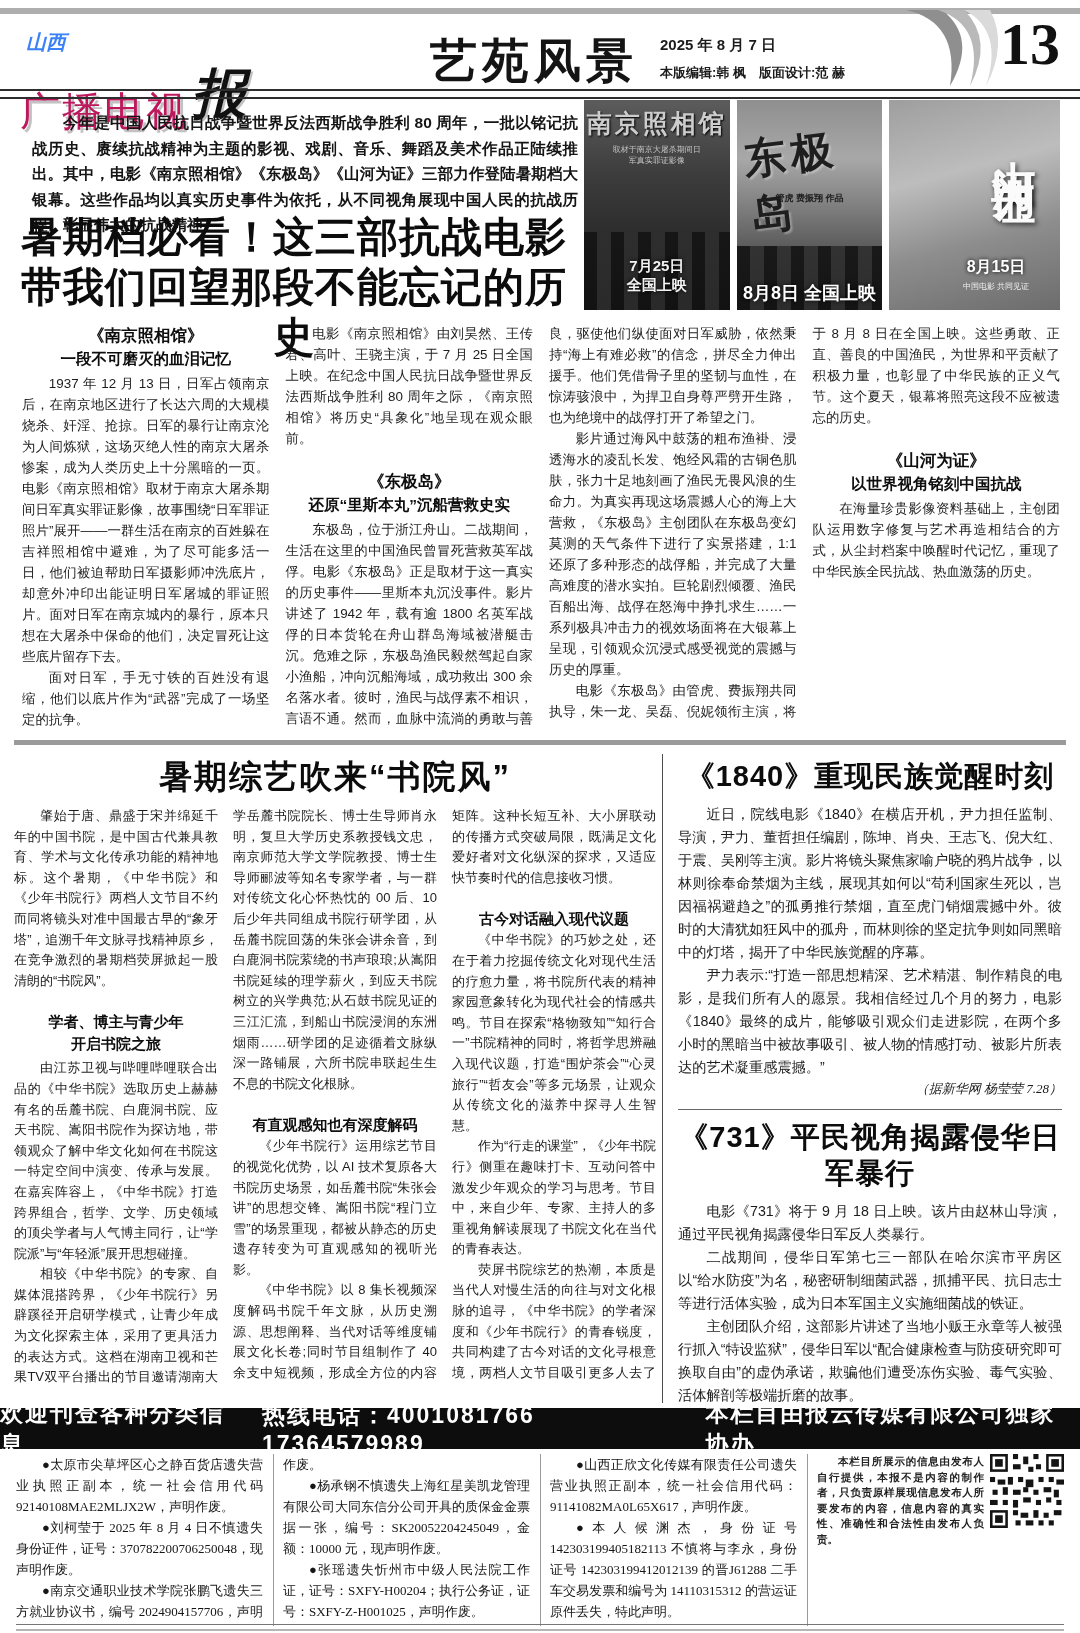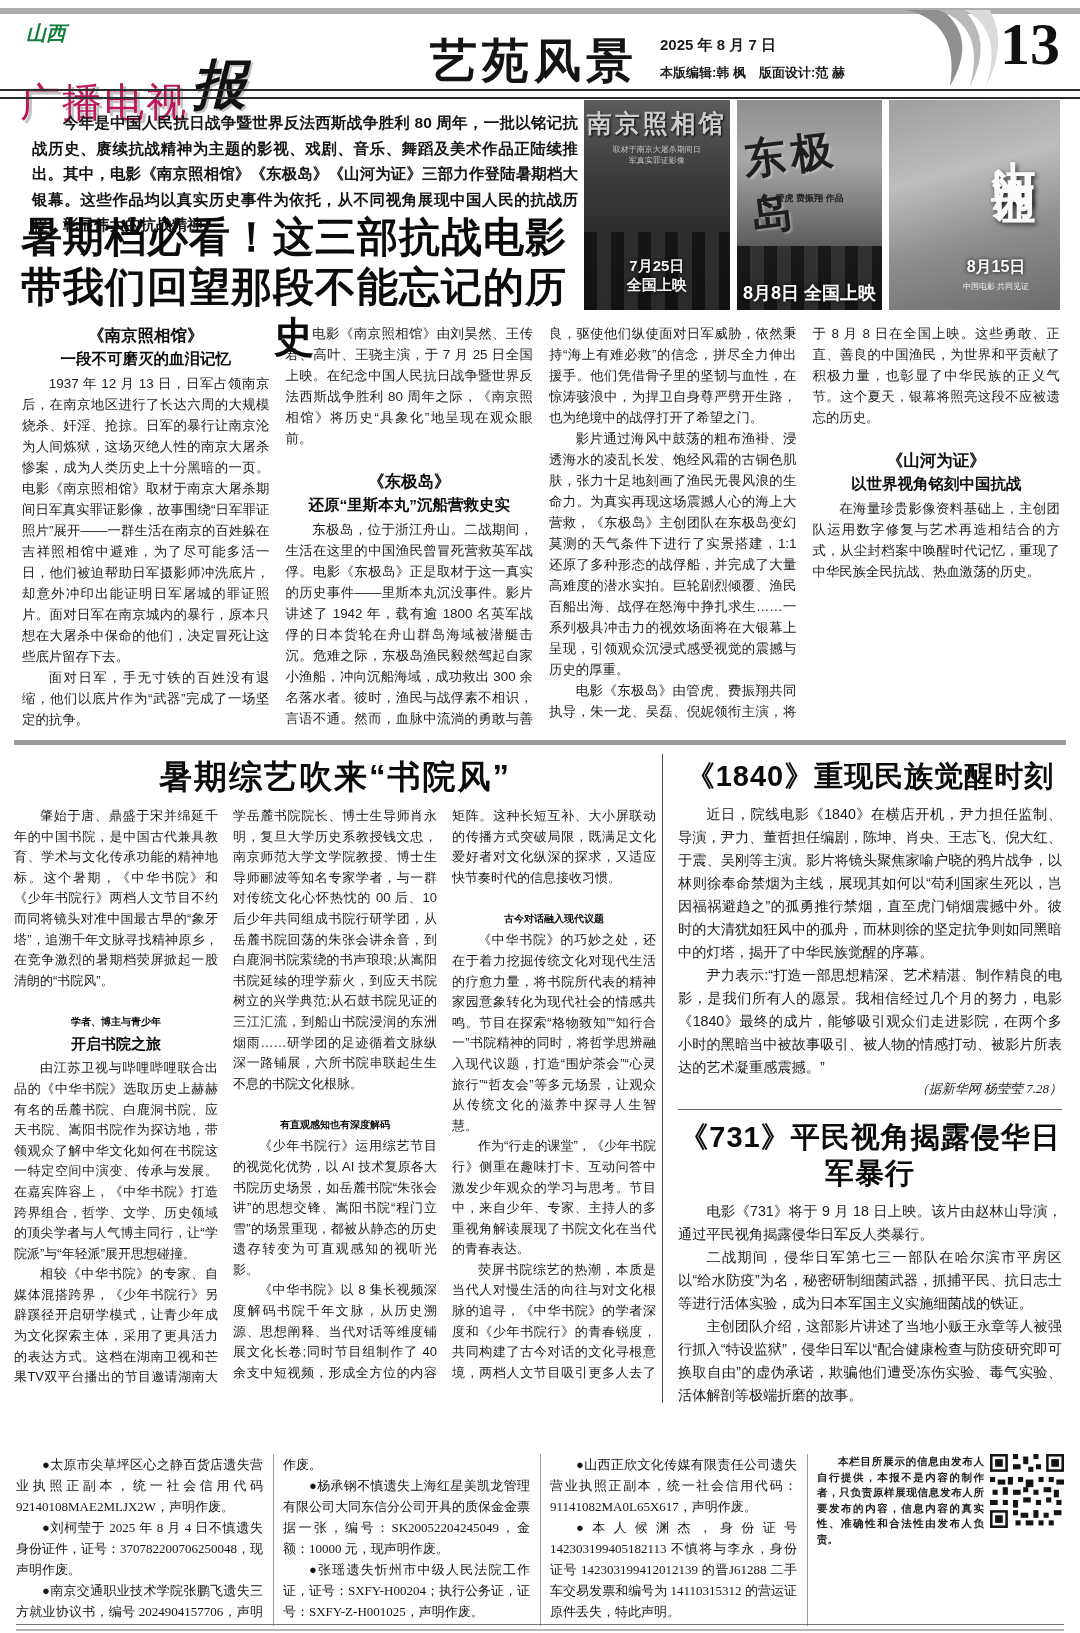--- a/index.html
+++ b/index.html
@@ -2,21 +2,21 @@
 <html><head>
 <meta charset="utf-8">
 <style>
   html,body{margin:0;padding:0;background:#e8e8e8;}
   .page{position:relative;width:1080px;height:1633px;background:#ffffff;margin:0 auto;
         overflow:hidden;font-family:"Liberation Sans",sans-serif;color:#1b1b1b;}
 
   
   .rule-top{position:absolute;top:8px;left:0;width:1080px;height:6px;background:#aeaeae;}
   .masthead{position:absolute;top:20px;left:20px;line-height:1;}
-  .mh-region{font:italic 700 20px "DejaVu Serif",serif;color:#15803d;margin-left:6px;}
+  .mh-region{font:italic 700 20px "DejaVu Serif",serif;color:#3b82f6;margin-left:6px;margin-top:9px;}
   .mh-row{display:flex;align-items:flex-end;margin-top:2px;}
   .mh-brand{font-size:40px;font-weight:400;letter-spacing:2px;color:#be185d;text-shadow:3px 3px 0 #c2c2c2;}
   .mh-suffix{font:italic 900 54px "DejaVu Serif",serif;color:#111;margin-left:4px;text-shadow:2px 2px 0 #c2c2c2;}
   .section-title{position:absolute;top:30px;left:430px;font-size:47px;font-weight:800;letter-spacing:5px;color:#141414;}
   .edition{position:absolute;top:36px;left:660px;width:270px;}
   .ed-date{font-size:15px;font-weight:700;margin-bottom:9px;}
   .ed-editors{font-size:13px;font-weight:700;}
   .swoosh{position:absolute;top:10px;left:898px;width:110px;height:76px;}
   .pagenum{position:absolute;top:10px;left:1000px;font:700 60px "Liberation Serif",serif;color:#111;text-align:center;}
   .header-rules{position:absolute;top:89px;left:0;width:1080px;height:6px;
@@ -67,21 +67,21 @@
   
   .mid-rule{position:absolute;top:740px;left:14px;width:1052px;height:5px;background:#9b9b9b;}
 
   
   .academy{position:absolute;top:754px;left:14px;width:642px;}
   .acad-headline{text-align:center;font-size:33px;font-weight:900;letter-spacing:2px;
                  line-height:42px;margin:2px 0 8px;color:#0c0c0c;}
   .acad-cols{height:588px;column-count:3;column-gap:15px;column-fill:auto;overflow:hidden;
              font-size:13px;line-height:20.6px;text-align:justify;}
   .acad-cols p{margin:0;text-indent:2em;}
-  .acad-cols .sh1{font-size:10px;line-height:22px;}
+  .acad-cols .sh1{font-size:15px;line-height:22px;}
   .acad-cols .sh2{font-size:15px;line-height:22px;}
 
   .vrule{position:absolute;top:754px;left:662px;width:1px;height:649px;background:#4c4c4c;}
 
   
   .right-articles{position:absolute;top:754px;left:678px;width:384px;height:650px;overflow:hidden;}
   .r-headline{text-align:center;font-size:29px;font-weight:900;line-height:36px;
               letter-spacing:1px;margin:4px 0 9px;color:#0c0c0c;}
   .right-articles p{margin:0;text-indent:2em;font-size:14.2px;line-height:23px;text-align:justify;}
   .r-attr{margin-top:1px;text-align:right;font:italic 400 13px "Liberation Serif",serif;}
@@ -207,20 +207,25 @@
     <hr class="art-divider">
     <div>
       <div class="r-headline">《731》平民视角揭露侵华日军暴行</div>
       <p>电影《731》将于 9 月 18 日上映。该片由赵林山导演，通过平民视角揭露侵华日军反人类暴行。</p>
       <p>二战期间，侵华日军第七三一部队在哈尔滨市平房区以“给水防疫”为名，秘密研制细菌武器，抓捕平民、抗日志士等进行活体实验，成为日本军国主义实施细菌战的铁证。</p>
       <p>主创团队介绍，这部影片讲述了当地小贩王永章等人被强行抓入“特设监狱”，侵华日军以“配合健康检查与防疫研究即可换取自由”的虚伪承诺，欺骗他们遭受冻伤实验、毒气实验、活体解剖等极端折磨的故事。</p>
 
     </div>
   </div>
 
+  <div class="banner">
+    <span>欢迎刊登各种分类信息</span>
+    <span>热线电话：4001081766  17364579989</span>
+    <span>本栏目由报云传媒有限公司独家协办</span>
+  </div>
 
   <div class="classifieds">
     <p>●太原市尖草坪区心之静百货店遗失营业执照正副本，统一社会信用代码 92140108MAE2MLJX2W，声明作废。</p>
     <p>●刘柯莹于 2025 年 8 月 4 日不慎遗失身份证件，证号：370782200706250048，现声明作废。</p>
     <p>●南京交通职业技术学院张鹏飞遗失三方就业协议书，编号 2024904157706，声明作废。</p>
     <p>●杨承钢不慎遗失上海红星美凯龙管理有限公司大同东信分公司开具的质保金金票据一张，编号：SK20052204245049，金额：10000 元，现声明作废。</p>
     <p>●张瑶遗失忻州市中级人民法院工作证，证号：SXFY-H00204；执行公务证，证号：SXFY-Z-H001025，声明作废。</p>
     <p>●山西正欣文化传媒有限责任公司遗失营业执照正副本，统一社会信用代码：91141082MA0L65X617，声明作废。</p>
     <p>●本人候渊杰，身份证号 142303199405182113 不慎将与李永，身份证号 142303199412012139 的晋J61288 二手车交易发票和编号为 14110315312 的营运证原件丢失，特此声明。</p>
     <div class="disclaimer-row">

